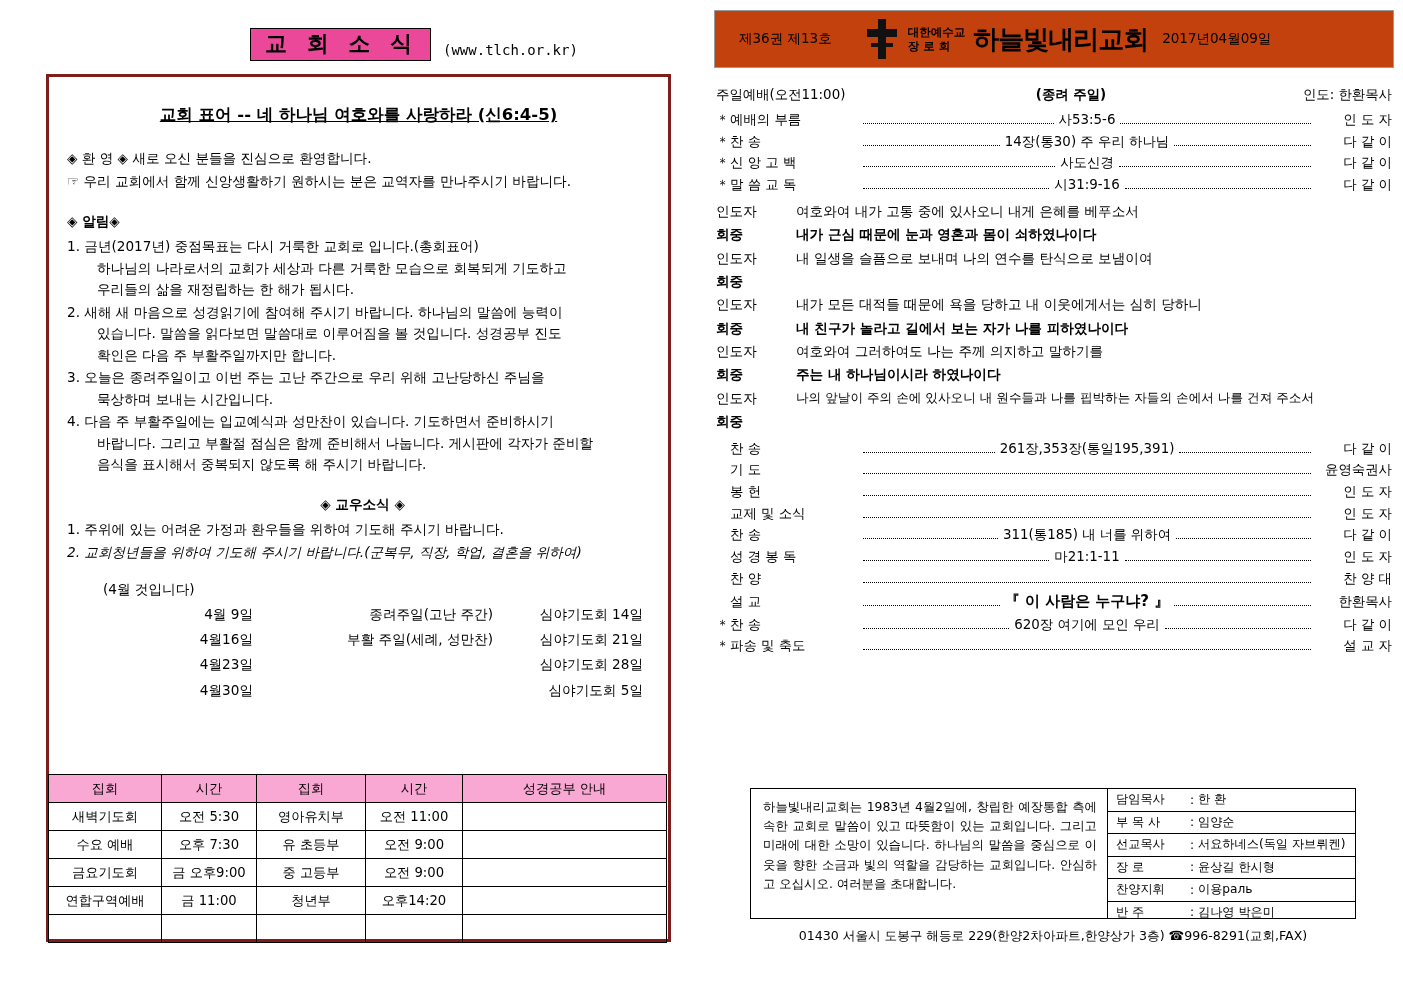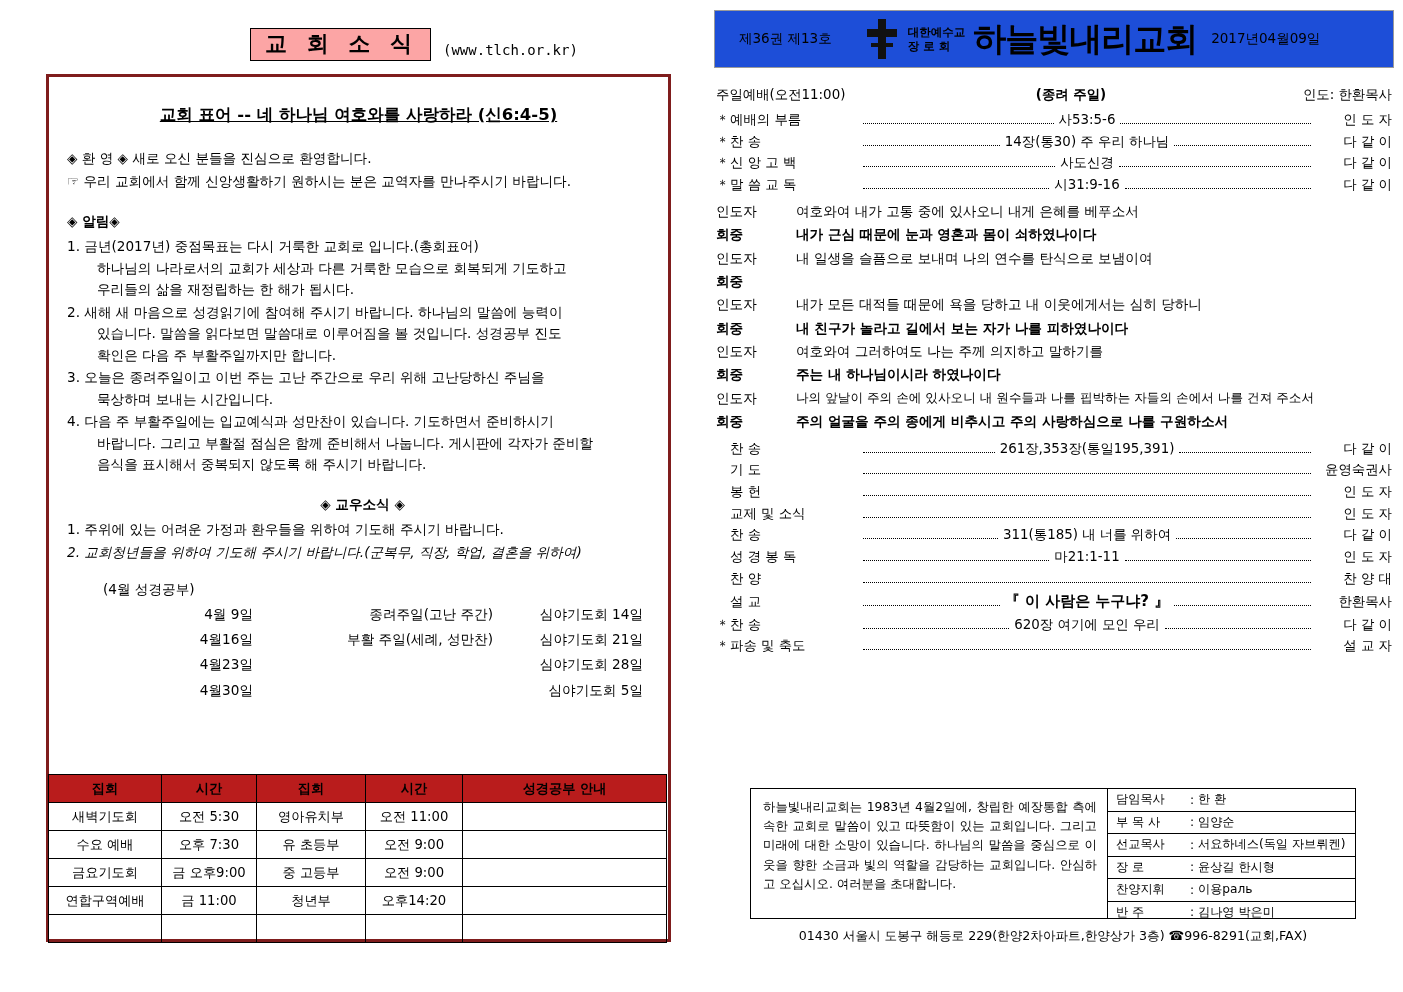--- a/index.html
+++ b/index.html
@@ -30,21 +30,21 @@
     position: absolute;
     left: 250px; top: 28px;
     display: flex;
     align-items: flex-end;
   }
   .left-title {
     font-size: 22px;
     font-weight: bold;
     letter-spacing: 6px;
     border: 1px solid #000;
-    background: #fca5a5;
+    background: #ec4899;
     padding: 2px 12px 3px 14px;
     line-height: 1.2;
   }
   .left-url {
     font-size: 14px;
     margin-left: 12px;
     padding-bottom: 3px;
     font-family: "DejaVu Sans Mono", "Liberation Mono", monospace;
   }
   .left-box {
@@ -105,34 +105,34 @@
     border-collapse: collapse;
     font-size: 13.2px;
   }
   .ltable th, .ltable td {
     border: 1px solid #000;
     height: 27px;
     text-align: center;
     padding: 0 2px;
   }
   .ltable th {
-    background: #b91c1c;
-    font-weight: bold;
+    background: #f9a8d4;
+    font-weight: normal;
   }
   
   .right-panel {
     position: absolute;
     left: 702px; top: 0;
     width: 701px; height: 992px;
   }
   .masthead {
     position: absolute;
     left: 12px; top: 10px;
     width: 678px; height: 56px;
-    background: #1d4ed8;
+    background: #c2410c;
     border: 1px solid #9a9a9a;
     display: flex;
     align-items: center;
   }
   .mh-vol {
     font-size: 13.5px;
     margin-left: 24px;
     white-space: nowrap;
   }
   .mh-logo {
@@ -143,21 +143,21 @@
     align-items: center;
   }
   .mh-denom {
     font-size: 11.5px;
     line-height: 1.22;
     margin-left: 6px;
     font-weight: bold;
     white-space: nowrap;
   }
   .mh-church {
-    font-size: 33px;
+    font-size: 26px;
     font-weight: bold;
     margin-left: 8px;
     letter-spacing: -1px;
     white-space: nowrap;
   }
   .mh-date {
     font-size: 13.5px;
     margin-left: 14px;
     white-space: nowrap;
   }
@@ -330,21 +330,21 @@
           </div>
           <div class="indent2">바랍니다. 그리고 부활절 점심은 함께 준비해서 나눕니다. 게시판에 각자가 준비할</div>
           <div class="indent2">음식을 표시해서 중복되지 않도록 해 주시기 바랍니다.</div>
         </div>
 
         <div class="ln gap bold" style="padding-left:8px;text-align:center;">◈ 교우소식 ◈</div>
         <div class="ln" style="margin-top:4px;">1. 주위에 있는 어려운 가정과 환우들을 위하여 기도해 주시기 바랍니다.</div>
         <div class="ln" style="margin-top:1px;font-style:italic;">2. 교회청년들을 위하여 기도해 주시기 바랍니다.(군복무, 직장, 학업, 결혼을 위하여)</div>
 
         <div class="ev-block">
-          <div>(4월 성경공부)</div>
+          <div>(4월 것입니다)</div>
           <div class="ev-row">
             <div class="ev-c1">4월 9일</div>
             <div class="ev-c2">종려주일(고난 주간)</div>
             <div class="ev-c3">심야기도회  14일</div>
           </div>
           <div class="ev-row">
             <div class="ev-c1">4월16일</div>
             <div class="ev-c2">부활 주일(세례, 성만찬)</div>
             <div class="ev-c3">심야기도회  21일</div>
           </div>
@@ -502,21 +502,20 @@
         <div class="resp-row">
           <div class="resp-who b">회중</div>
           <div class="resp-txt b">주는 내 하나님이시라 하였나이다</div>
         </div>
         <div class="resp-row">
           <div class="resp-who">인도자</div>
           <div class="resp-txt" style="font-size:12.6px">나의 앞날이 주의 손에 있사오니 내 원수들과 나를 핍박하는 자들의 손에서 나를 건져 주소서</div>
         </div>
         <div class="resp-row">
           <div class="resp-who b">회중</div>
-          <div class="resp-txt b">주의 얼굴을 주의 종에게 비추시고 주의 사랑하심으로 나를 구원하소서</div>
         </div>
       </div>
 
       <div style="margin-top:4px;">
         <div class="o-row">
           <div style="width:14px;flex:none;"></div>
           <div class="o-label plain">찬      송</div>
           <div class="o-dots"></div>
           <div class="o-mid">261장,353장(통일195,391)</div>
           <div class="o-dots"></div>

